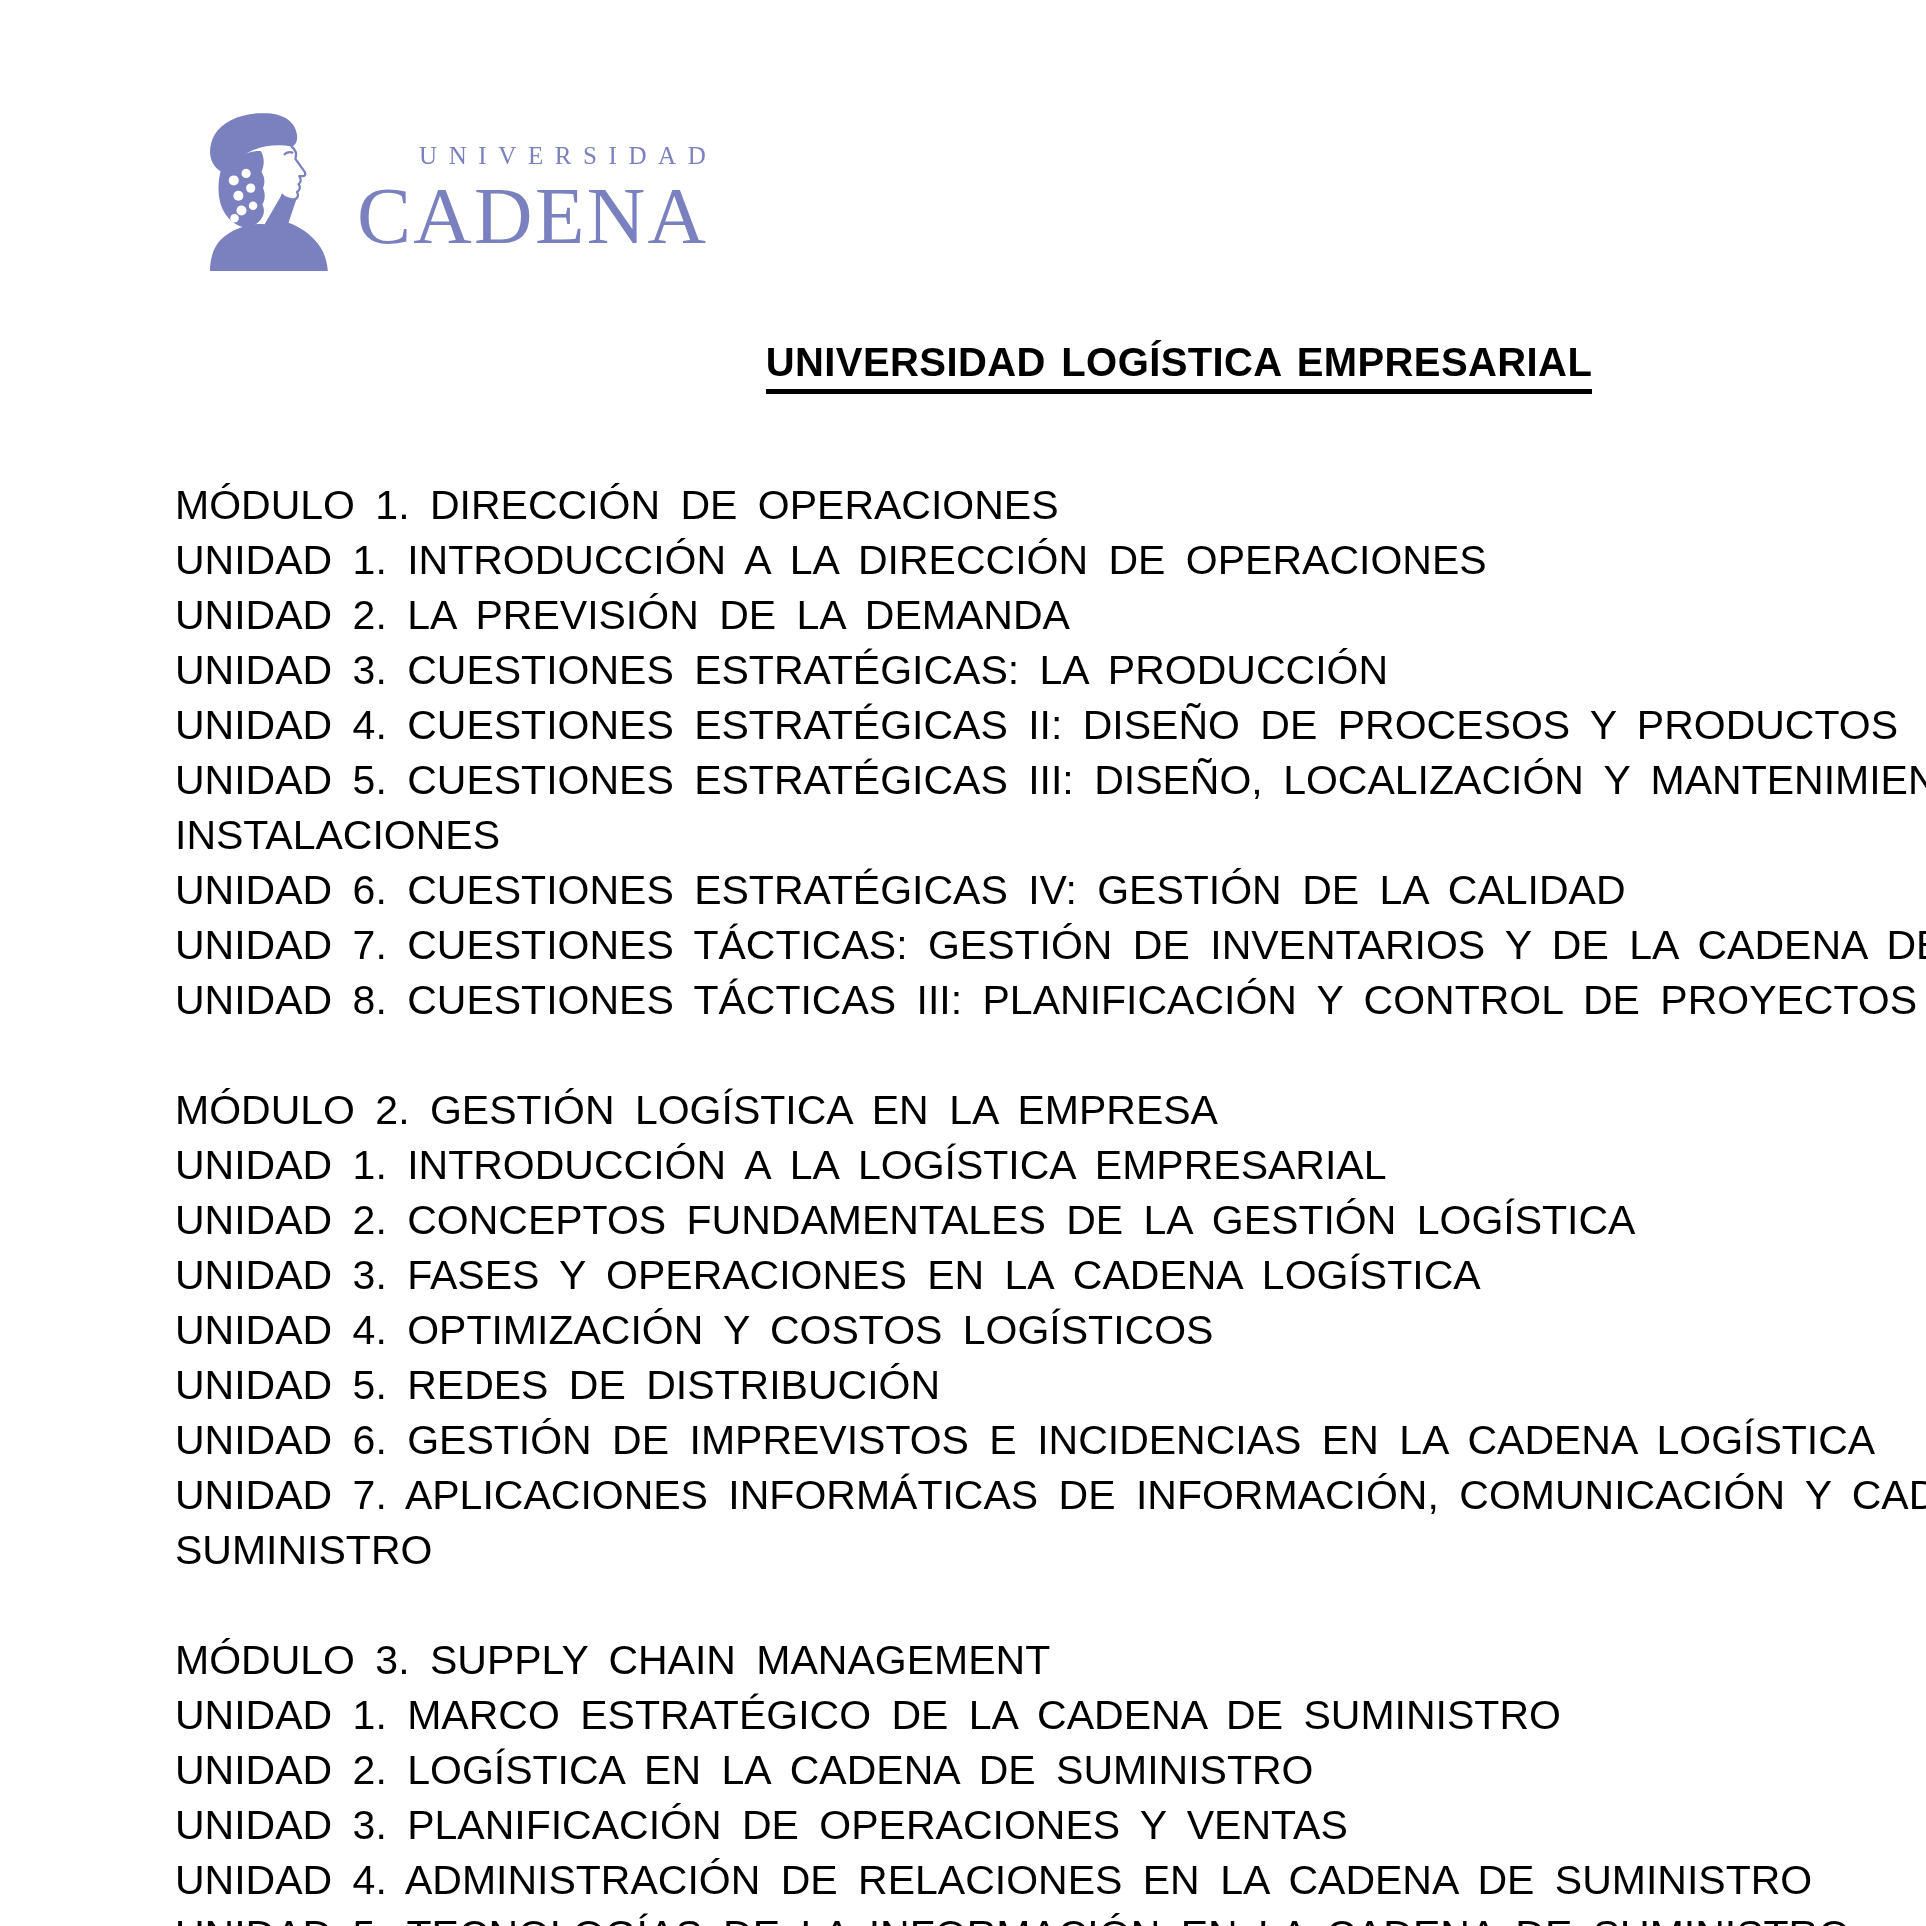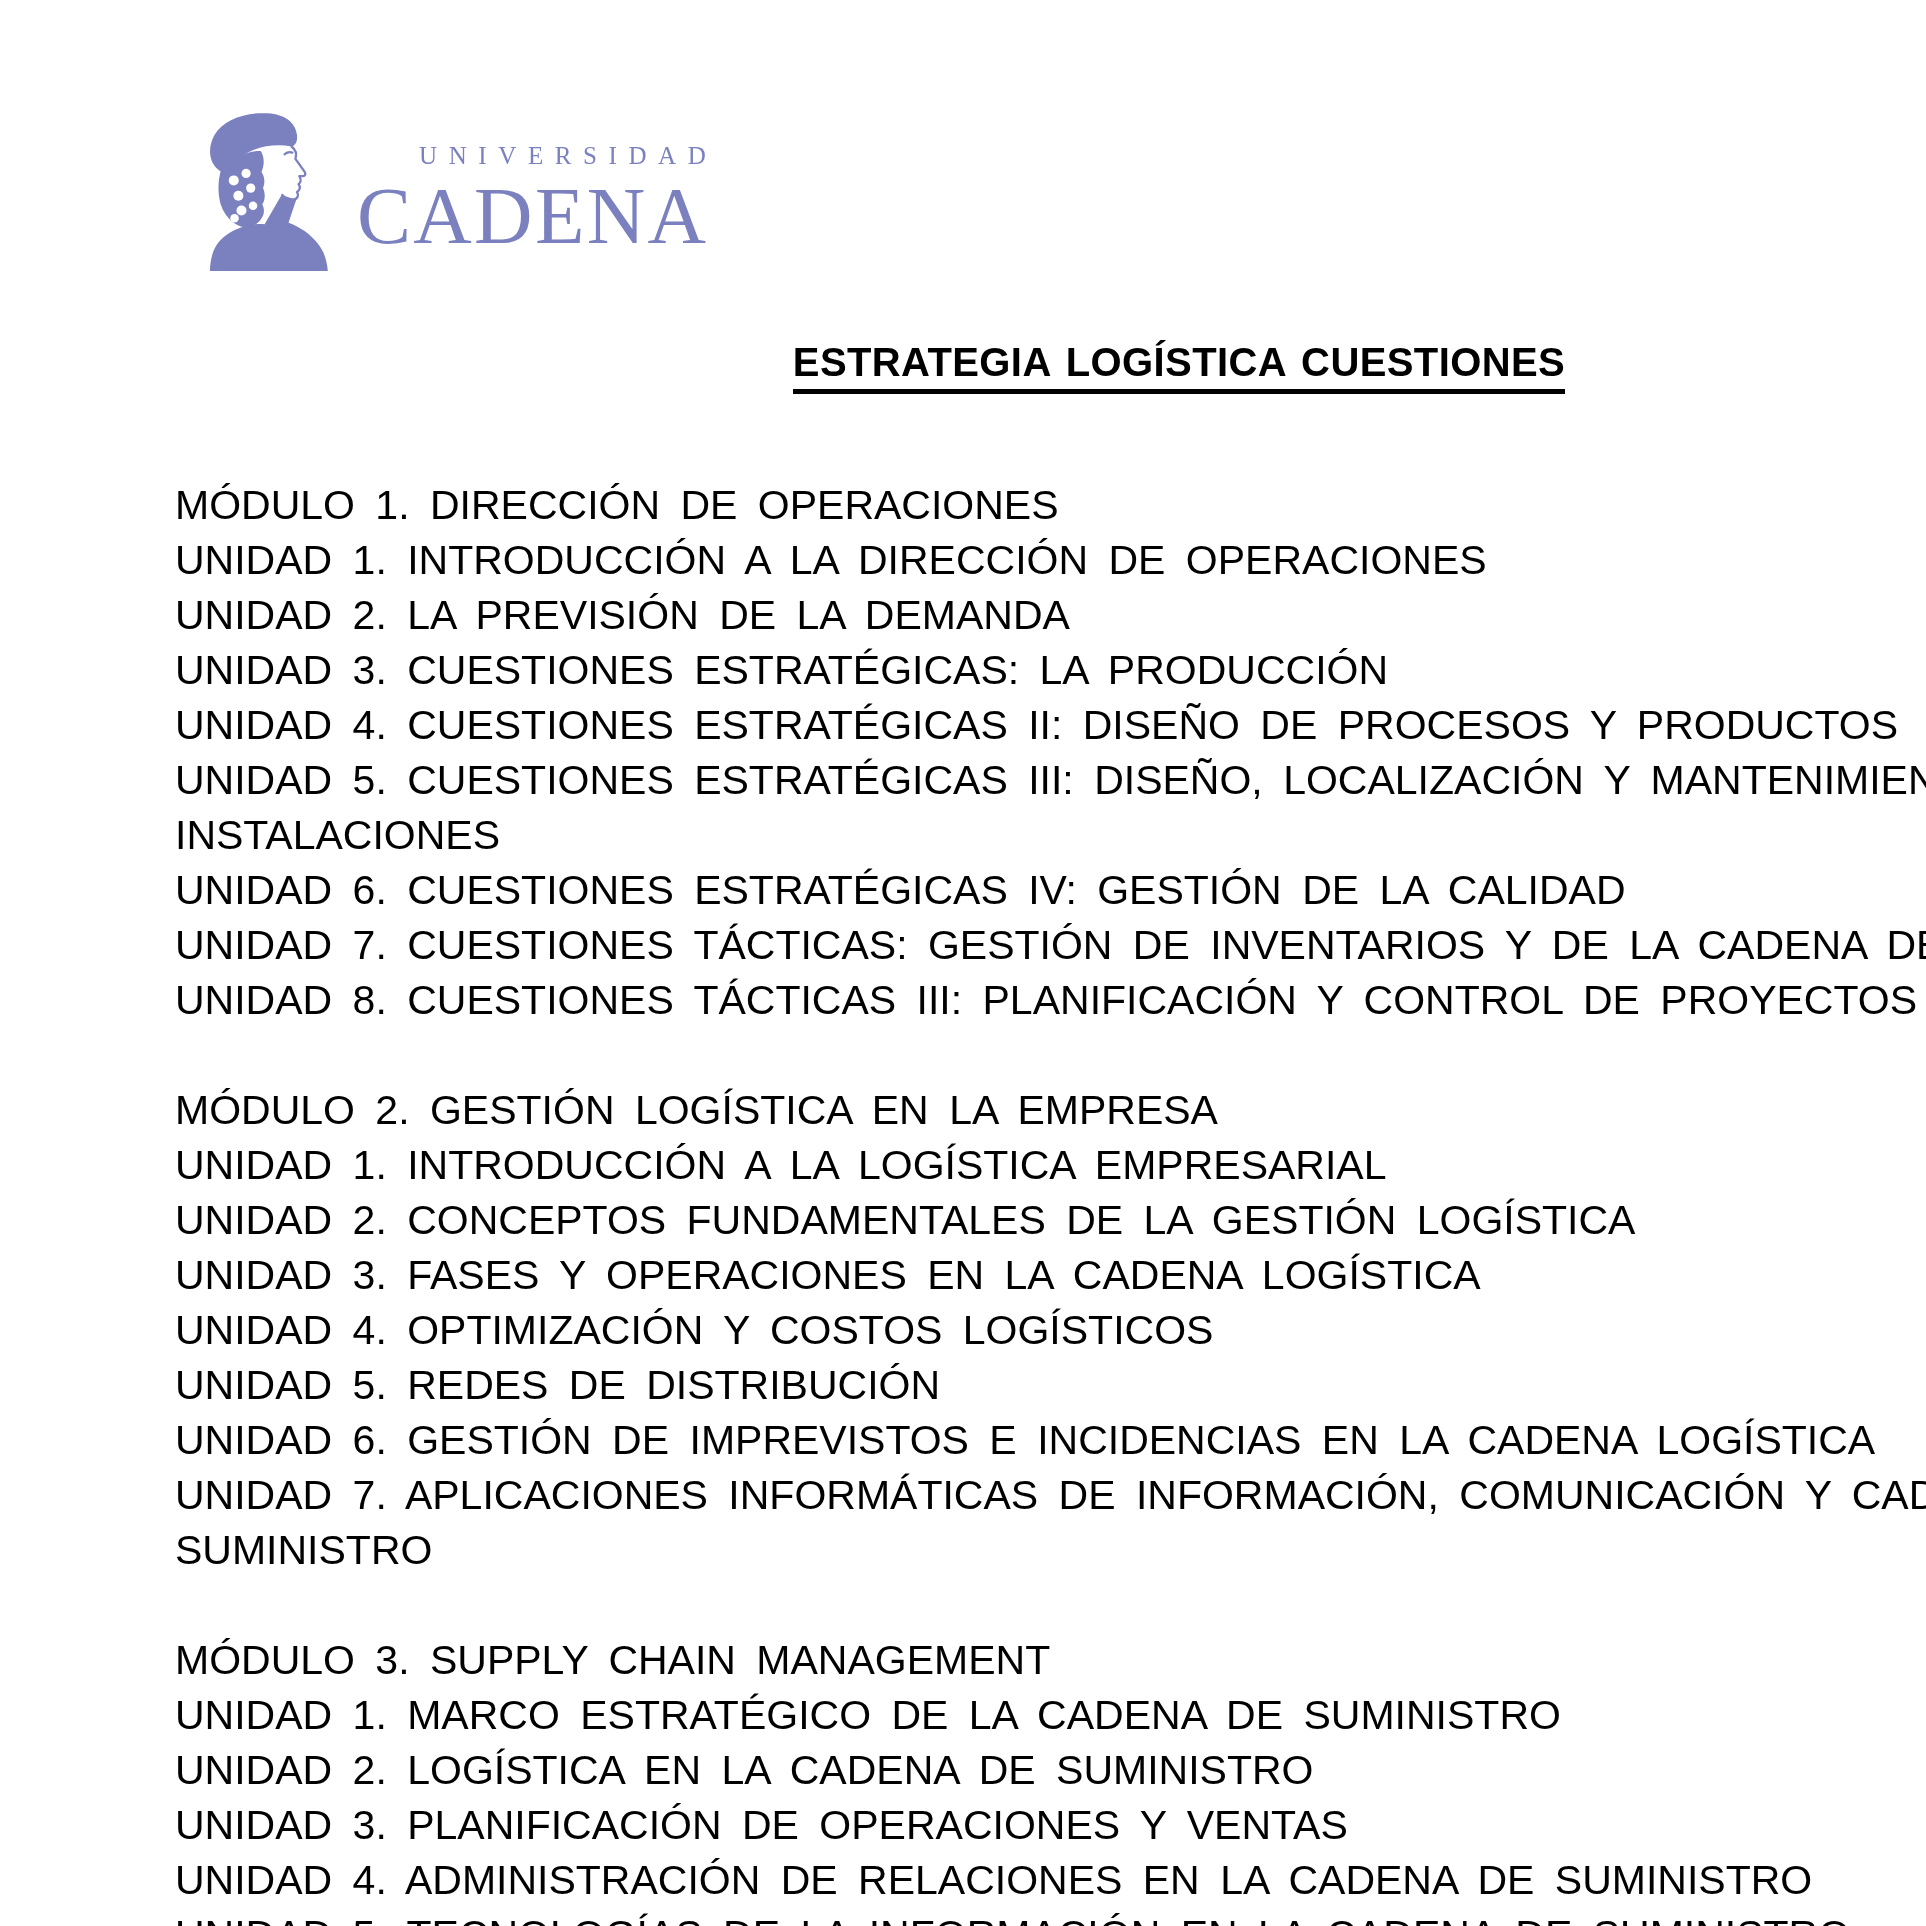--- a/index.html
+++ b/index.html
@@ -73,21 +73,21 @@
                C248,178 246,186 240,190 C246,196 244,206 236,210
                C242,218 238,228 226,230 C214,232 204,226 198,218"></path>
       <path d="M204,112 q10,-8 20,-4"></path>
     </g>
   </svg>
   <div class="logo-university">UNIVERSIDAD</div>
   <div class="logo-nebrija">CADENA</div>
 </div>
 
 <div class="title-wrap">
-  <span class="title">ESTRATEGIA LOGÍSTICA CUESTIONES</span>
+  <span class="title">UNIVERSIDAD LOGÍSTICA EMPRESARIAL</span>
 </div>
 
 <div class="syllabus">
     <div class="module">
       <div class="line">MÓDULO 1. DIRECCIÓN DE OPERACIONES</div>
       <div class="line">UNIDAD 1. INTRODUCCIÓN A LA DIRECCIÓN DE OPERACIONES</div>
       <div class="line">UNIDAD 2. LA PREVISIÓN DE LA DEMANDA</div>
       <div class="line">UNIDAD 3. CUESTIONES ESTRATÉGICAS: LA PRODUCCIÓN</div>
       <div class="line">UNIDAD 4. CUESTIONES ESTRATÉGICAS II: DISEÑO DE PROCESOS Y PRODUCTOS</div>
       <div class="line">UNIDAD 5. CUESTIONES ESTRATÉGICAS III: DISEÑO, LOCALIZACIÓN Y MANTENIMIENTO DE</div>

